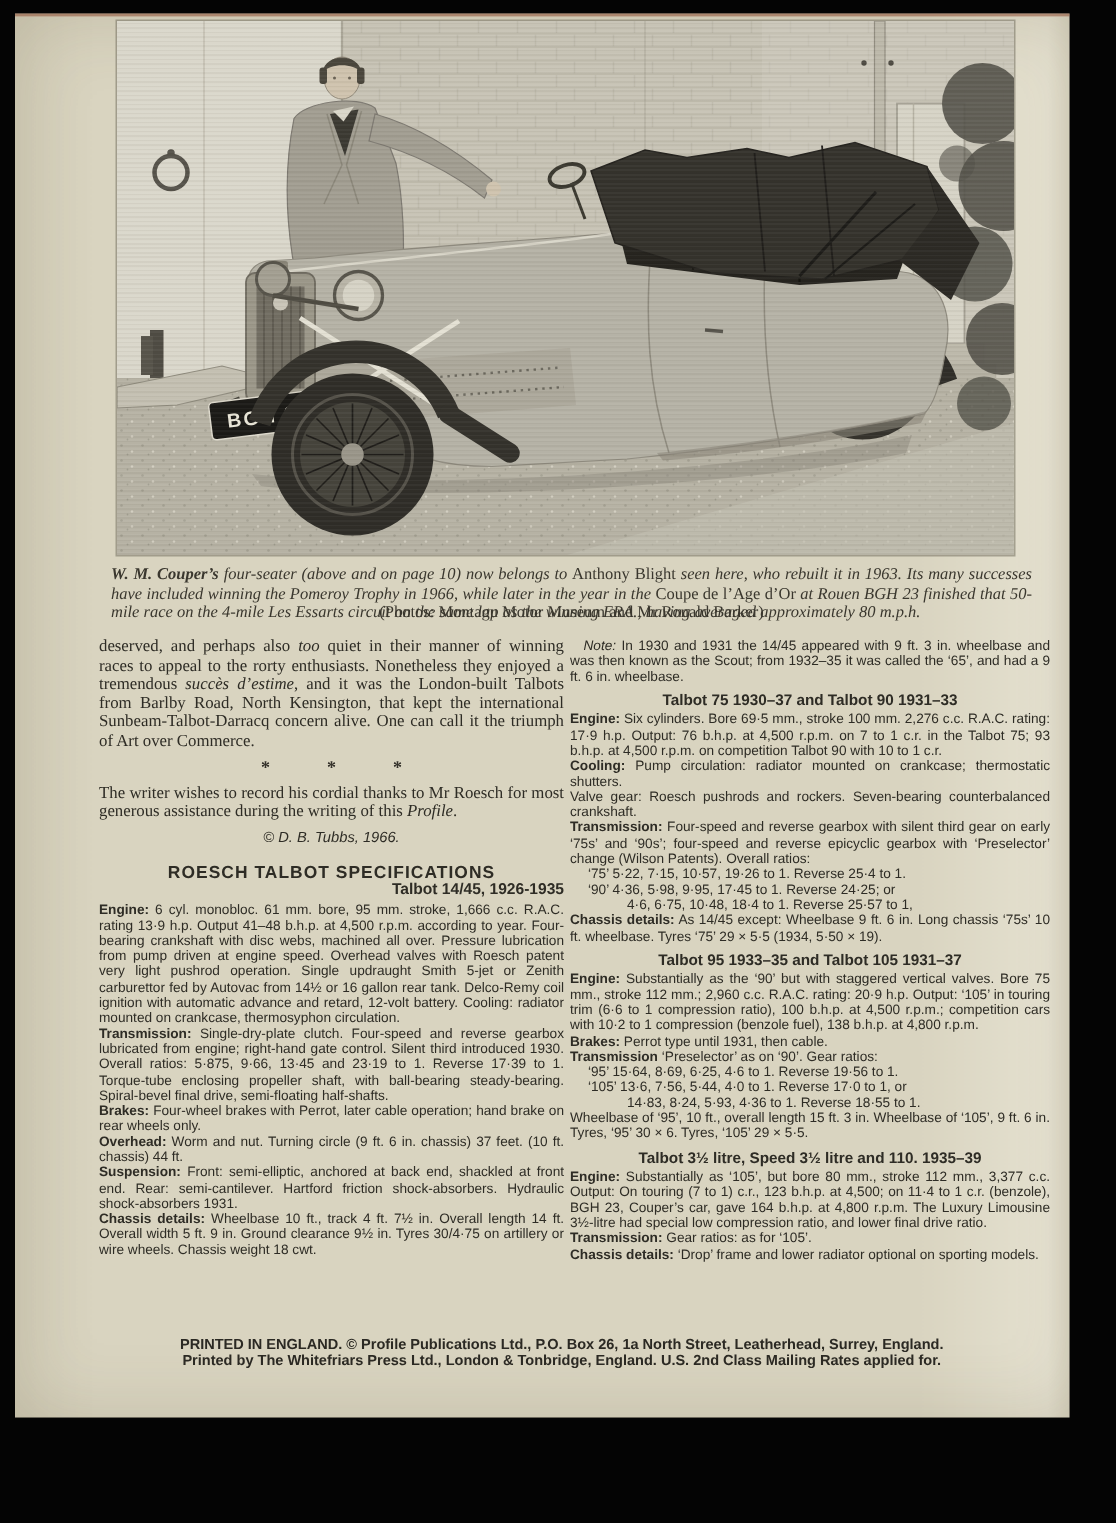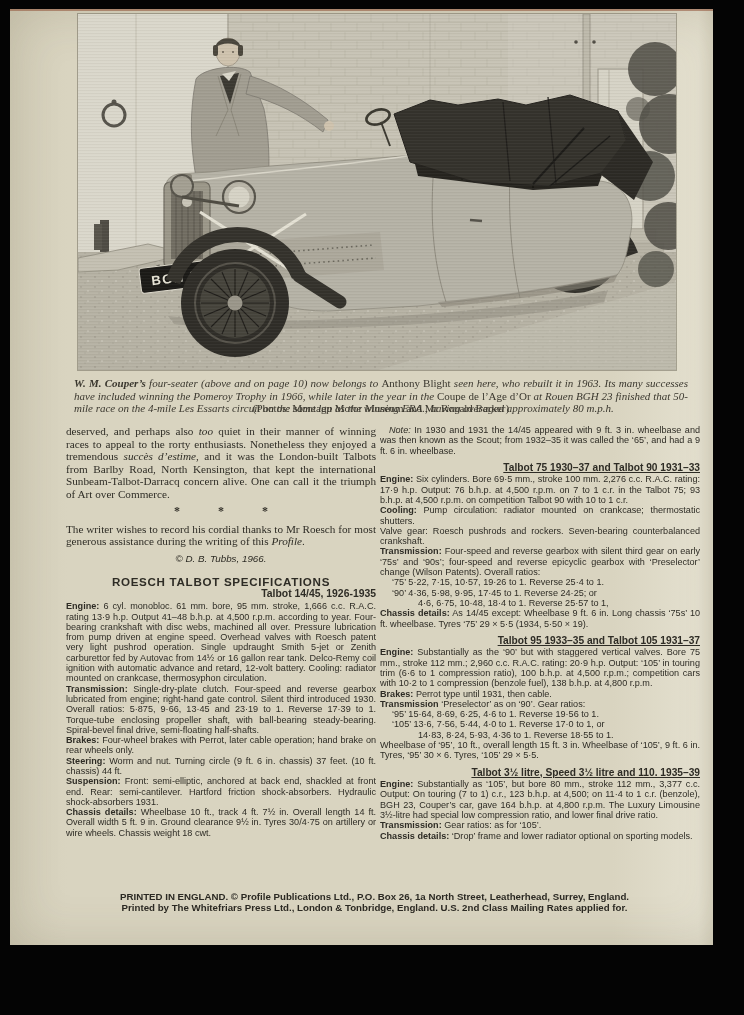--- a/index.html
+++ b/index.html
@@ -27,21 +27,21 @@
   .stars { text-align:center; font-weight:bold; font-size:12px; line-height:10px; margin:3px 0 7px; color:#34312a; }
   .stars span { display:inline-block; margin:0 19px; }
   .copyright { text-align:center; font:italic 9.8px/11px "Liberation Sans", sans-serif; margin:4px 0 11px; }
   .spec-heading { text-align:center; font:bold 11.6px/13px "Liberation Sans", sans-serif;
            letter-spacing:.7px; margin:4px 0 0; }
   .spec-subheading { text-align:right; font:bold 10.4px/11.5px "Liberation Sans", sans-serif; margin:0 0 2px; }
   .spec { font-family:"Liberation Sans", sans-serif; font-size:9.1px; line-height:10.3px;
            text-align:justify; margin:0; }
   .note { text-indent:9px; margin-bottom:5px; }
   .note .nl { font-style:italic; }
-  .sec-heading { text-align:right; font:bold 10.2px/11.5px "Liberation Sans", sans-serif; margin:6px 0 1px;text-decoration:underline; }
+  .sec-heading { text-align:center; font:bold 10.2px/11.5px "Liberation Sans", sans-serif; margin:6px 0 1px; }
   .ratio { font-family:"Liberation Sans", sans-serif; font-size:9.1px; line-height:10.3px;
            margin:0; padding-left:12px; text-align:left; }
   .ratio.cont { padding-left:38px; }
   .footer { position:absolute; left:12px; right:0; top:880px; text-align:center; color:#2b2923;
            font:bold 9.7px/11.4px "Liberation Sans", sans-serif; }
 </style>
 </head>
 <body>
 
 <div class="stage">
@@ -221,21 +221,21 @@
     <div class="col col-left">
       <p class="body-serif"><span>deserved, and perhaps also </span><span class="it">too</span><span> quiet in their manner of winning races to appeal to the rorty enthusiasts. Nonetheless they enjoyed a tremendous </span><span class="it">succès d’estime</span><span>, and it was the London-built Talbots from Barlby Road, North Kensington, that kept the international Sunbeam-Talbot-Darracq concern alive. One can call it the triumph of Art over Commerce.</span></p>
       <div class="stars"><span>*</span><span>*</span><span>*</span></div>
       <p class="body-serif"><span>The writer wishes to record his cordial thanks to Mr Roesch for most generous assistance during the writing of this </span><span class="it">Profile</span><span>.</span></p>
       <div class="copyright">© D. B. Tubbs, 1966.</div>
       <div class="spec-heading">ROESCH TALBOT SPECIFICATIONS</div>
       <div class="spec-subheading">Talbot 14/45, 1926-1935</div>
       <p class="spec"><b>Engine:</b> <span>6 cyl. monobloc. 61 mm. bore, 95 mm. stroke, 1,666 c.c. R.A.C. rating 13·9 h.p. Output 41–48 b.h.p. at 4,500 r.p.m. according to year. Four-bearing crankshaft with disc webs, machined all over. Pressure lubrication from pump driven at engine speed. Overhead valves with Roesch patent very light pushrod operation. Single updraught Smith 5-jet or Zenith carburettor fed by Autovac from 14½ or 16 gallon rear tank. Delco-Remy coil ignition with automatic advance and retard, 12-volt battery. Cooling: radiator mounted on crankcase, thermosyphon circulation.</span></p>
       <p class="spec"><b>Transmission:</b> <span>Single-dry-plate clutch. Four-speed and reverse gearbox lubricated from engine; right-hand gate control. Silent third introduced 1930. Overall ratios: 5·875, 9·66, 13·45 and 23·19 to 1. Reverse 17·39 to 1. Torque-tube enclosing propeller shaft, with ball-bearing steady-bearing. Spiral-bevel final drive, semi-floating half-shafts.</span></p>
       <p class="spec"><b>Brakes:</b> <span>Four-wheel brakes with Perrot, later cable operation; hand brake on rear wheels only.</span></p>
-      <p class="spec"><b>Steering:</b> <span>Worm and nut. Turning circle (9 ft. 6 in. chassis) 37 feet. (10 ft. chassis) 44 ft.</span></p>
+      <p class="spec"><b>Overhead:</b> <span>Worm and nut. Turning circle (9 ft. 6 in. chassis) 37 feet. (10 ft. chassis) 44 ft.</span></p>
       <p class="spec"><b>Suspension:</b> <span>Front: semi-elliptic, anchored at back end, shackled at front end. Rear: semi-cantilever. Hartford friction shock-absorbers. Hydraulic shock-absorbers 1931.</span></p>
       <p class="spec"><b>Chassis details:</b> <span>Wheelbase 10 ft., track 4 ft. 7½ in. Overall length 14 ft. Overall width 5 ft. 9 in. Ground clearance 9½ in. Tyres 30/4·75 on artillery or wire wheels. Chassis weight 18 cwt.</span></p>
     </div>
 
     <div class="col col-right">
       <p class="spec note"><span class="nl">Note:</span> <span>In 1930 and 1931 the 14/45 appeared with 9 ft. 3 in. wheelbase and was then known as the Scout; from 1932–35 it was called the ‘65’, and had a 9 ft. 6 in. wheelbase.</span></p>
 
       <div class="sec-heading">Talbot 75 1930–37 and Talbot 90 1931–33</div>
       <p class="spec"><b>Engine:</b> <span>Six cylinders. Bore 69·5 mm., stroke 100 mm. 2,276 c.c. R.A.C. rating: 17·9 h.p. Output: 76 b.h.p. at 4,500 r.p.m. on 7 to 1 c.r. in the Talbot 75; 93 b.h.p. at 4,500 r.p.m. on competition Talbot 90 with 10 to 1 c.r.</span></p>
       <p class="spec"><b>Cooling:</b> <span>Pump circulation: radiator mounted on crankcase; thermostatic shutters.</span></p>

